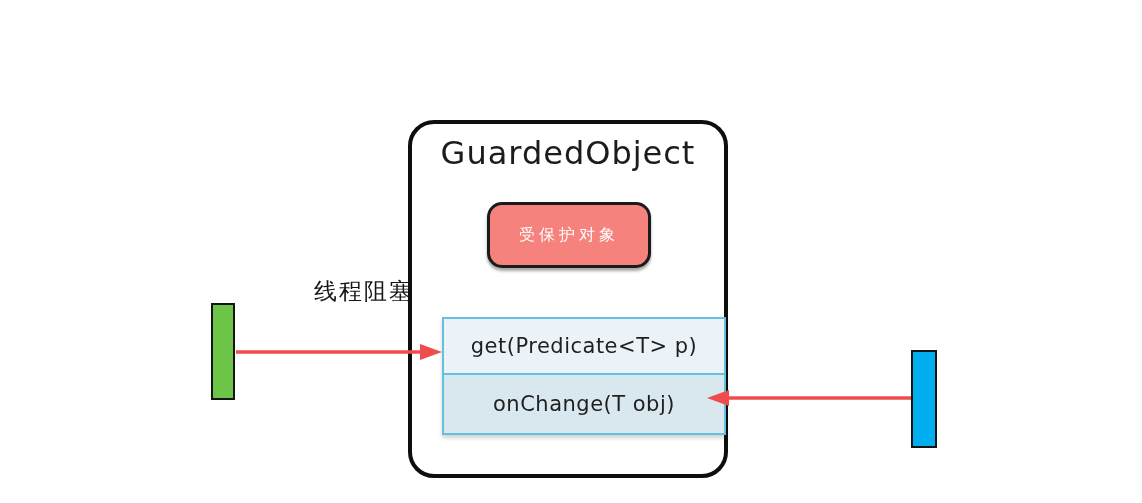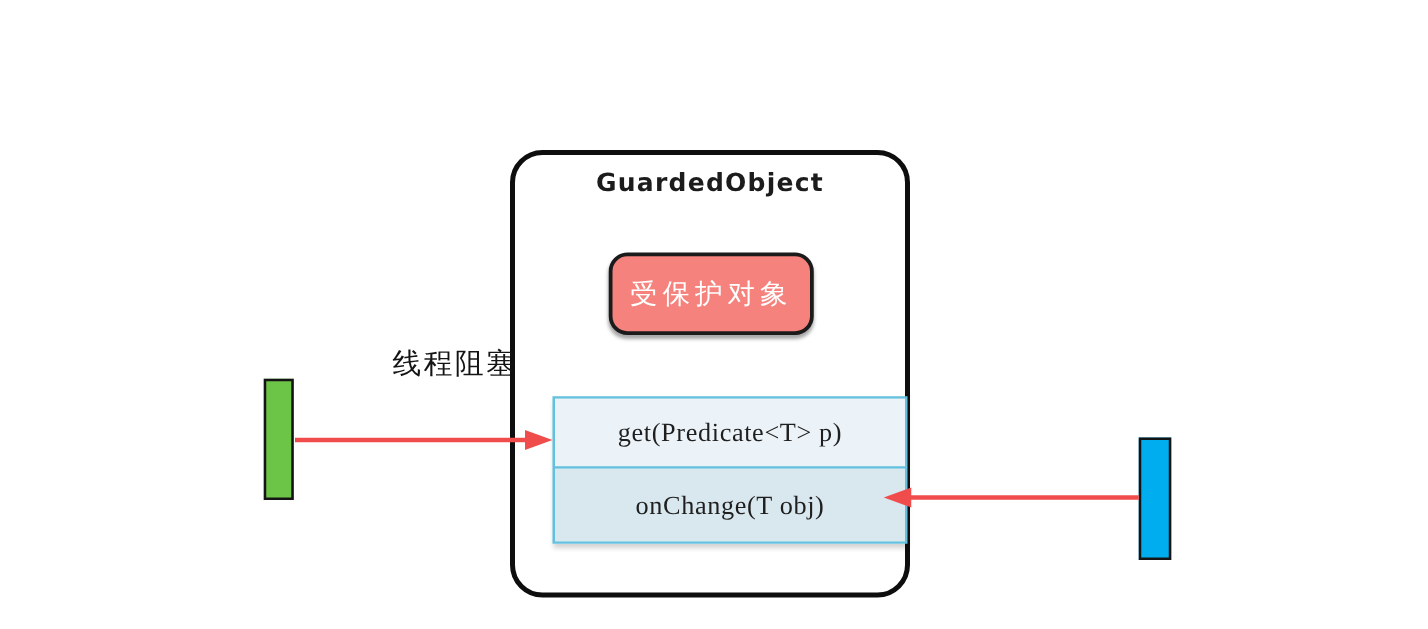--- a/index.html
+++ b/index.html
@@ -23,54 +23,53 @@
     width: 320px; height: 358px;
     background: #ffffff;
     border: 4px solid #0e0e0e;
     border-radius: 26px;
   }
   .guarded-title {
     position: absolute;
     left: 408px; top: 134px;
     width: 320px;
     text-align: center;
-    font-size: 20px;
-    font-weight: 700;
+    font-size: 32px;
+    font-weight: 400;
     letter-spacing: 1px;
     color: #1c1c1c;
   }
 
   
   .protected-box {
     position: absolute;
     left: 487px; top: 202px;
     width: 164px; height: 66px;
     background: #F5827C;
     border: 3px solid #1b1b1b;
     border-radius: 15px;
     box-shadow: 0 3px 3px rgba(0,0,0,0.35);
     display: flex;
     align-items: center;
     justify-content: center;
   }
   .protected-box span {
     color: #ffffff;
-    font-size: 22px;
+    font-size: 16px;
     letter-spacing: 4px;
     font-weight: 500;
   }
 
   
   .method-stack {
     position: absolute;
     left: 442px; top: 317px;
     width: 284px;
     border: 2px solid #63C0DE;
     box-shadow: 0 3px 4px rgba(0,0,0,0.18);
-    font-family: Liberation Serif, serif;
   }
   .method-row {
     display: flex;
     align-items: center;
     justify-content: center;
     font-size: 21px;
     color: #1f1f1f;
     letter-spacing: 0.5px;
   }
   .method-get {

